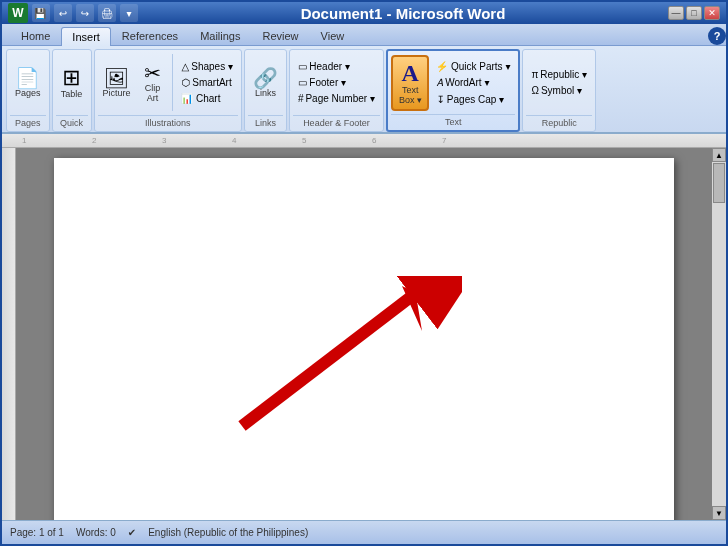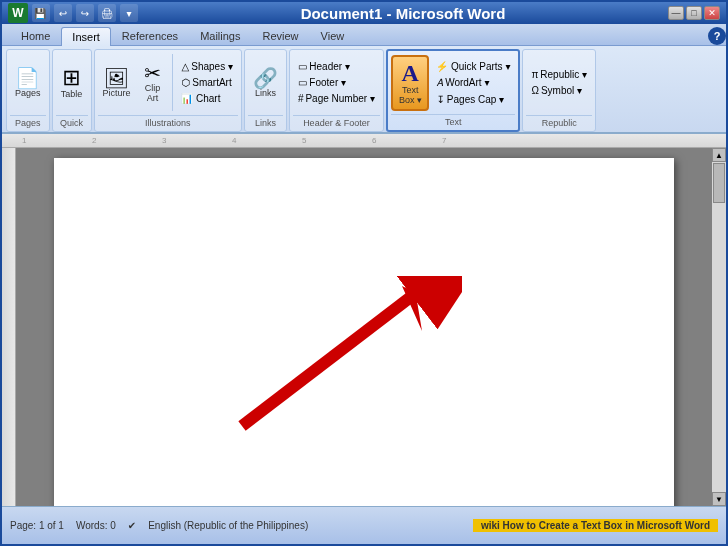--- a/index.html
+++ b/index.html
@@ -179,21 +179,21 @@
     .scroll-btn {
       width: 14px; height: 14px; background: #c0c0c0; border: 1px solid #888;
       display: flex; align-items: center; justify-content: center; font-size: 8px; cursor: pointer;
     }
     .scroll-track { flex: 1; width: 14px; background: #d8d8d8; }
     .scroll-thumb { width: 12px; height: 40px; background: #b8b8b8; border: 1px solid #888; margin: 1px auto; }
 
     
     .status-bar {
       background: linear-gradient(to bottom, #c8d8f0, #a8c0e8);
-      height: 38px;
+      height: 24px;
       display: flex;
       align-items: center;
       justify-content: space-between;
       padding: 0 8px;
       border-top: 1px solid #8aabcc;
       font-size: 10px;
       color: #333;
     }
     .status-left { display: flex; gap: 12px; align-items: center; }
     .status-right {
@@ -440,16 +440,15 @@
 
   </div>
 
   <div class="status-bar">
     <div class="status-left">
       <span>Page: 1 of 1</span>
       <span>Words: 0</span>
       <span>✔</span>
       <span>English (Republic of the Philippines)</span>
     </div>
-    <div class="status-right">wiki How to Create a Text Box in Microsoft Word</div>
   </div>
 
 </div>
 
 </body></html>

